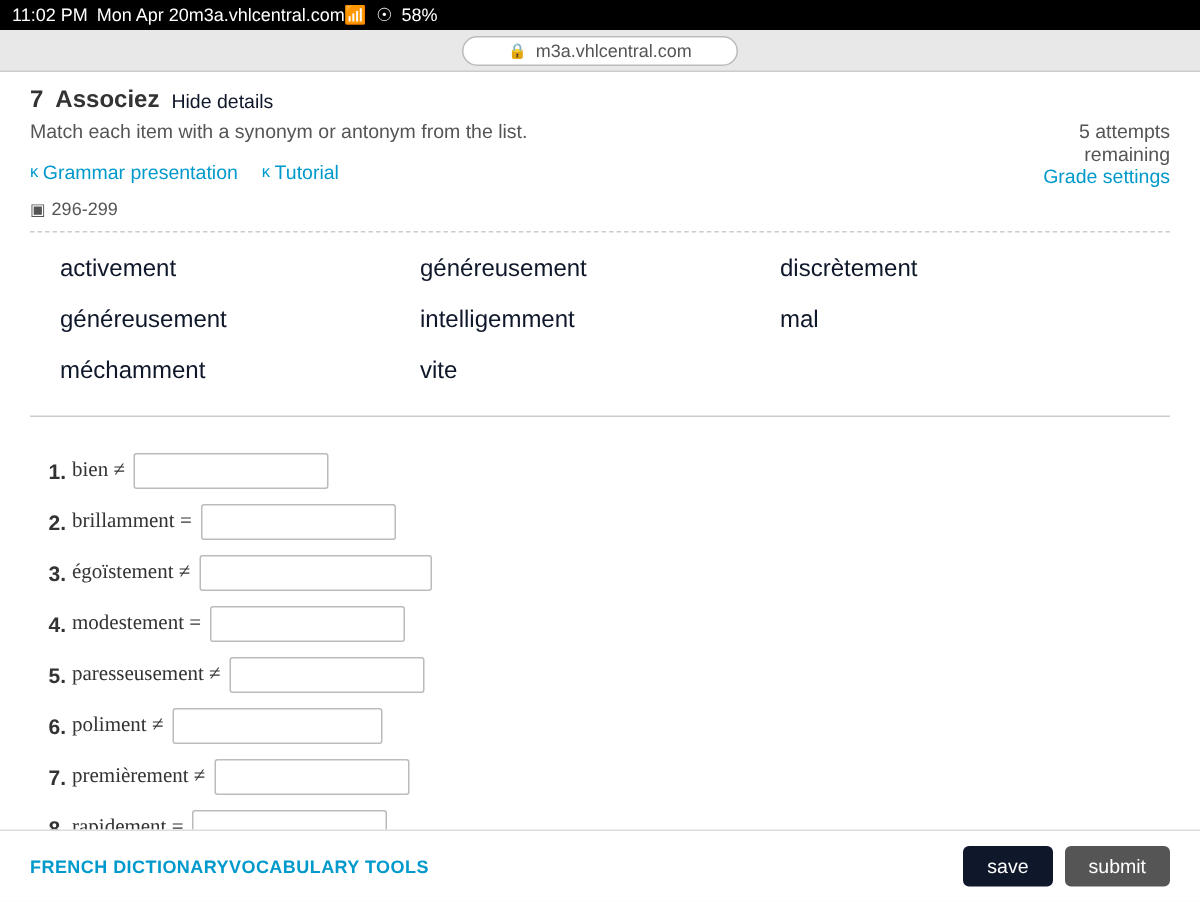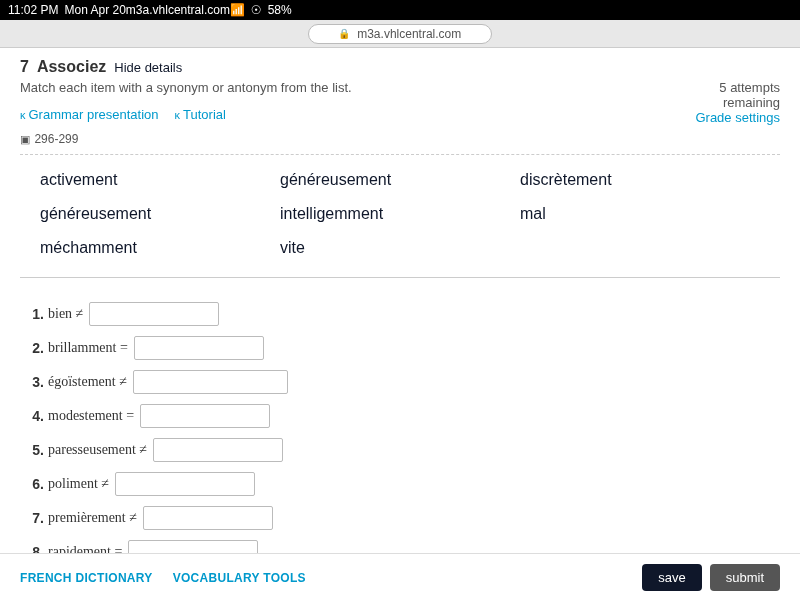--- a/index.html
+++ b/index.html
@@ -193,21 +193,20 @@
       background: #fff;
       border-top: 1px solid #ddd;
       padding: 10px 20px;
       display: flex;
       justify-content: space-between;
       align-items: center;
       height: 48px;
     }
     .footer-links {
       display: flex;
-      gap: 20px;
     }
     .footer-link {
       color: #0099cc;
       font-size: 12px;
       cursor: pointer;
       text-decoration: none;
       font-weight: bold;
       letter-spacing: 0.3px;
     }
     .footer-buttons {

